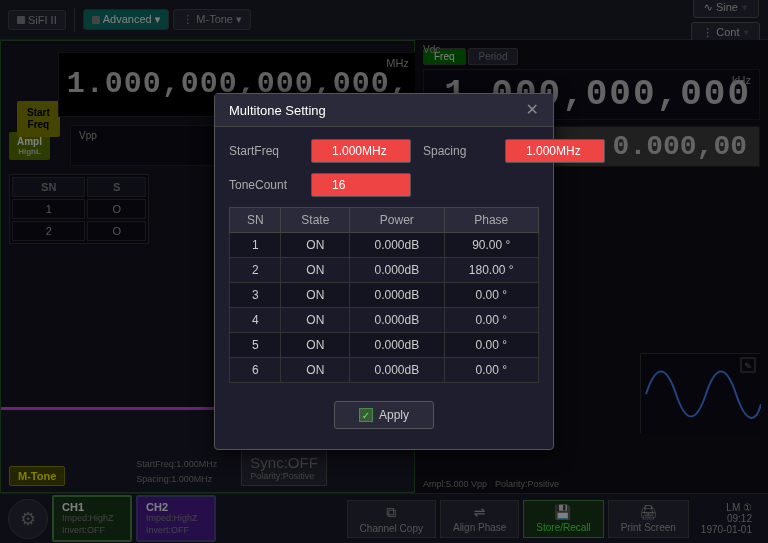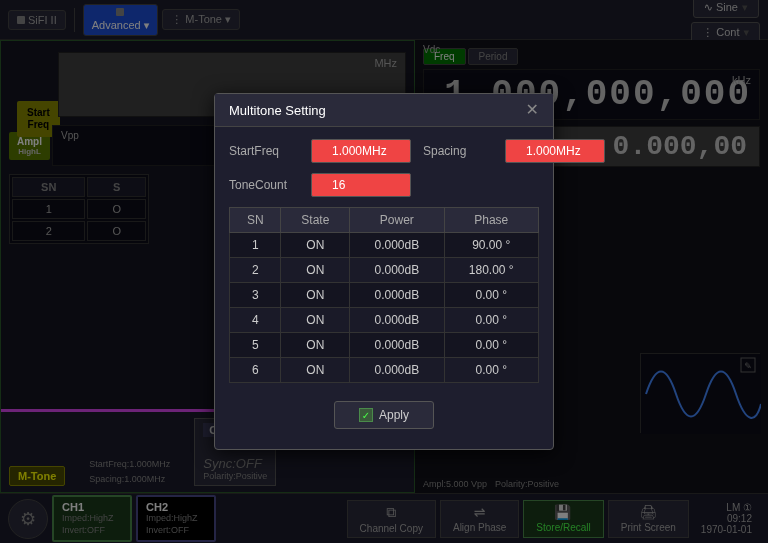--- a/index.html
+++ b/index.html
@@ -39,23 +39,22 @@
       font-size: 11px;
       border-radius: 3px;
       cursor: pointer;
       display: flex;
       align-items: center;
       gap: 3px;
       white-space: nowrap;
     }
 
     .toolbar-btn.active {
-      background: #1d4ed8;
+      background: #0f766e;
       color: #fff;
-      flex-direction: column;
     }
 
     .toolbar-btn .indicator {
       width: 8px;
       height: 8px;
       background: #888;
       border-radius: 1px;
       display: inline-block;
     }
 
@@ -112,21 +111,21 @@
       cursor: pointer;
       border-radius: 2px;
       line-height: 1.2;
       text-align: center;
     }
 
     
     .ampl-section {
       display: flex;
       align-items: center;
-      gap: 2px;
+      gap: 20px;
       margin-bottom: 8px;
     }
 
     .ampl-btn {
       background: #5a7a00;
       border: none;
       color: #fff;
       padding: 4px 8px;
       font-size: 10px;
       font-weight: bold;
@@ -347,21 +346,21 @@
       border: 2px solid #4a8a4a;
       color: #fff;
       padding: 4px 8px;
       font-size: 10px;
       cursor: pointer;
       border-radius: 2px;
       min-width: 80px;
     }
 
     .channel-btn.ch2 {
-      background: #000000;
+      background: #4c1d95;
       border-color: #4a4a8a;
     }
 
     .bottom-actions {
       margin-left: auto;
       display: flex;
       gap: 4px;
     }
 
     .action-btn {
@@ -570,22 +569,23 @@
     </div>
   </div>
 
   <div class="content-area">
 
     <div class="left-panel">
 
       <div style="display:flex; align-items:center; gap:6px; margin-bottom:6px; position:relative; height:70px;">
         <button class="start-freq-btn" style="position:relative; transform:none; white-space:pre-line; font-size:10px;">Start
 Freq</button>
-        <div style="flex:1; background:#404040; border:1px solid #222; padding:4px 8px; height:65px; display:flex; align-items:center; justify-content:flex-end; position:relative;">
+        <div style="flex:1; background:#000000; border:1px solid #222; padding:4px 8px; height:65px; display:flex; align-items:center; justify-content:flex-end; position:relative;">
           <span style="position:absolute; top:4px; right:8px; color:#aaa; font-size:11px;">MHz</span>
+          <span style="color:#c8c8c8; font-size:30px; font-weight:bold; font-family:'Courier New',monospace; letter-spacing:1px;">1.000,000,000,000,</span>
         </div>
       </div>
 
       <div class="ampl-section">
         <button class="ampl-btn">
           <div>Ampl</div>
           <div style="font-size:8px; color:#ccc;">HighL</div>
         </button>
         <div class="ampl-display">
           <span class="ampl-unit">Vpp</span>
@@ -607,27 +607,27 @@
           </tr>
           <tr>
             <td>2</td>
             <td>O</td>
           </tr>
         </tbody>
       </table>
 
       <div class="bottom-info">
         <div class="mtone-badge">M-Tone</div>
-        <div style="font-size:9px; color:#888; line-height:1.6;">
+        <div style="font-size:9px; color:#888; line-height:1.6;margin-left:47px;">
           <div>StartFreq:1.000MHz</div>
           <div>Spacing:1.000MHz</div>
         </div>
         <div class="channel-section">
           <div class="channel-label">Channel</div>
-          <div style="font-size:13px; color:#888;font-style:italic;">Sync:OFF</div>
+          <div style="font-size:15px; color:#888;">Sync:OFF</div>
           <div style="font-size:9px; color:#888;">Polarity:Positive</div>
         </div>
       </div>
     </div>
 
     <div class="right-panel">
 
       <div class="freq-tabs">
         <div class="freq-tab active">Freq</div>
         <div class="freq-tab inactive">Period</div>

